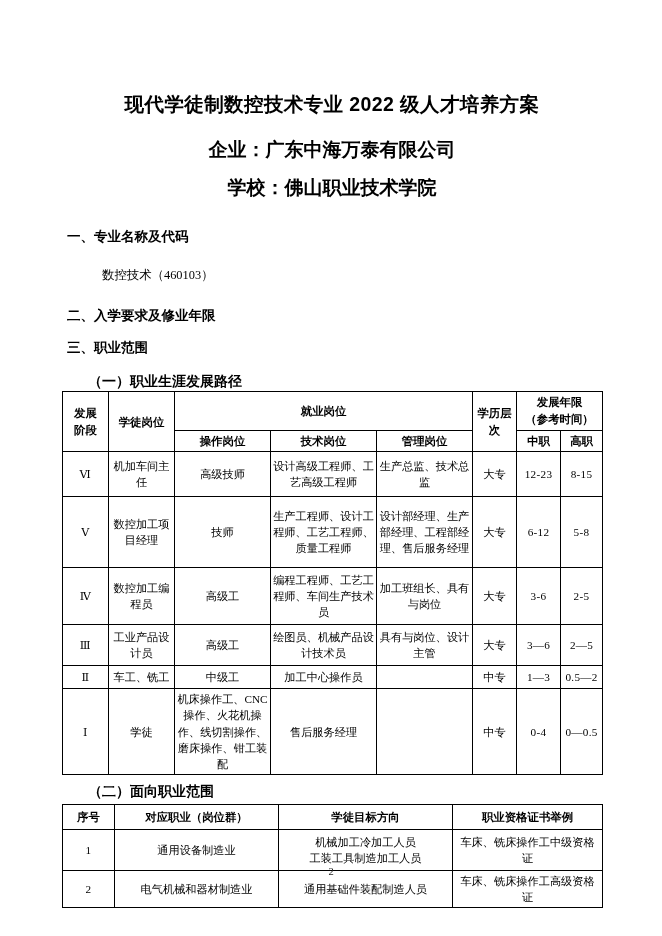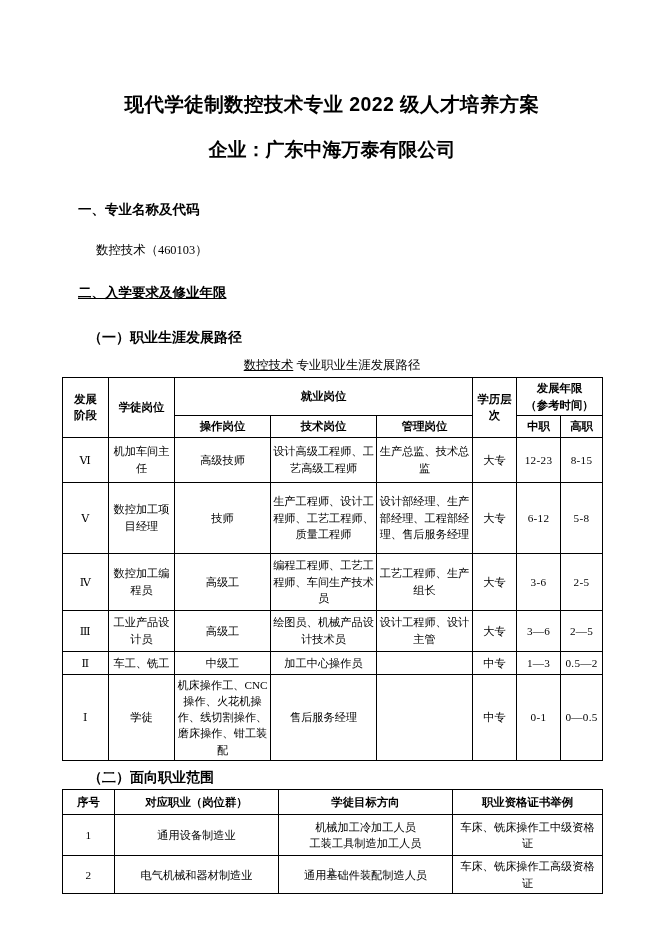--- a/index.html
+++ b/index.html
@@ -48,42 +48,42 @@
     padding-top: 20px;
     line-height: 1.35;
     font-family: "Liberation Sans", "DejaVu Sans", sans-serif;
   }
   .subtitle.second { padding-top: 12px; }
 
   
   .h1 {
     font-size: 13.5px;
     font-weight: bold;
-    margin: 16px;
+    margin: 5px;
     padding-top: 22px;
     line-height: 1.4;
     font-family: "Liberation Sans", "DejaVu Sans", sans-serif;
   }
-  .h1.tight { padding-top: 8px; text-decoration: underline; }
+  .h1.tight { padding-top: 8px; }
   .h2 {
     font-size: 14px;
     font-weight: bold;
     margin: 0;
     padding-top: 9px;
     padding-left: 26px;
     line-height: 1.4;
     font-family: "Liberation Sans", "DejaVu Sans", sans-serif;
   }
   .h2.t2 { padding-top: 5px; }
 
   
   .para {
     font-size: 12.4px;
     line-height: 1.58;
-    margin: 8px;
+    margin: 14px;
     padding-top: 5px;
     text-align: justify;
     text-justify: inter-ideograph;
   }
   .para.indent { text-indent: 26px; }
 
   
   .tbl-caption {
     text-align: center;
     font-size: 12.4px;
@@ -145,32 +145,30 @@
   }
 </style>
 </head>
 <body>
 
 <div class="page">
   <div class="content">
 
     <h1 class="doc-title">现代学徒制数控技术专业 2022 级人才培养方案</h1>
     <div class="subtitle">企业：广东中海万泰有限公司</div>
+    <div class="subtitle second">学校：佛山职业技术学院</div>
 
     <div class="h1">一、专业名称及代码</div>
     <div class="para indent">数控技术（460103）</div>
 
     <div class="h1 tight">二、入学要求及修业年限</div>
 
+    <div class="h1 tight">三、职业范围</div>
     <div class="h2">（一）职业生涯发展路径</div>
 
-    <div class="tbl-caption">
-      <span class="u">数控技术</span>
-      <span>专业职业生涯发展路径</span>
-    </div>
 
     <table class="grid t1">
       <colgroup>
         <col style="width:46px">
         <col style="width:66px">
         <col style="width:96px">
         <col style="width:106px">
         <col style="width:96px">
         <col style="width:44px">
         <col style="width:44px">
@@ -220,31 +218,31 @@
           <td>设计部经理、生产部经理、工程部经理、售后服务经理</td>
           <td>大专</td>
           <td class="num">6-12</td>
           <td class="num">5-8</td>
         </tr>
         <tr class="r-iv">
           <td class="stage">Ⅳ</td>
           <td>数控加工编程员</td>
           <td>高级工</td>
           <td>编程工程师、工艺工程师、车间生产技术员</td>
-          <td>工艺工程师、生产组长</td>
+          <td>加工班组长、具有与岗位</td>
           <td>大专</td>
           <td class="num">3-6</td>
           <td class="num">2-5</td>
         </tr>
         <tr class="r-iii">
           <td class="stage">Ⅲ</td>
           <td>工业产品设计员</td>
           <td>高级工</td>
           <td>绘图员、机械产品设计技术员</td>
-          <td>设计工程师、设计主管</td>
+          <td>具有与岗位、设计主管</td>
           <td>大专</td>
           <td class="num">3—6</td>
           <td class="num">2—5</td>
         </tr>
         <tr class="r-ii">
           <td class="stage">Ⅱ</td>
           <td>车工、铣工</td>
           <td>中级工</td>
           <td>加工中心操作员</td>
           <td></td>
@@ -252,21 +250,21 @@
           <td class="num">1—3</td>
           <td class="num">0.5—2</td>
         </tr>
         <tr class="r-i">
           <td class="stage">Ⅰ</td>
           <td>学徒</td>
           <td>机床操作工、CNC 操作、火花机操作、线切割操作、磨床操作、钳工装配</td>
           <td>售后服务经理</td>
           <td></td>
           <td>中专</td>
-          <td class="num">0-1</td>
+          <td class="num">0-4</td>
           <td class="num">0—0.5</td>
         </tr>
       </tbody>
     </table>
 
     <div class="h2 t2">（二）面向职业范围</div>
 
     <table class="grid t2">
       <colgroup>
         <col style="width:52px">

